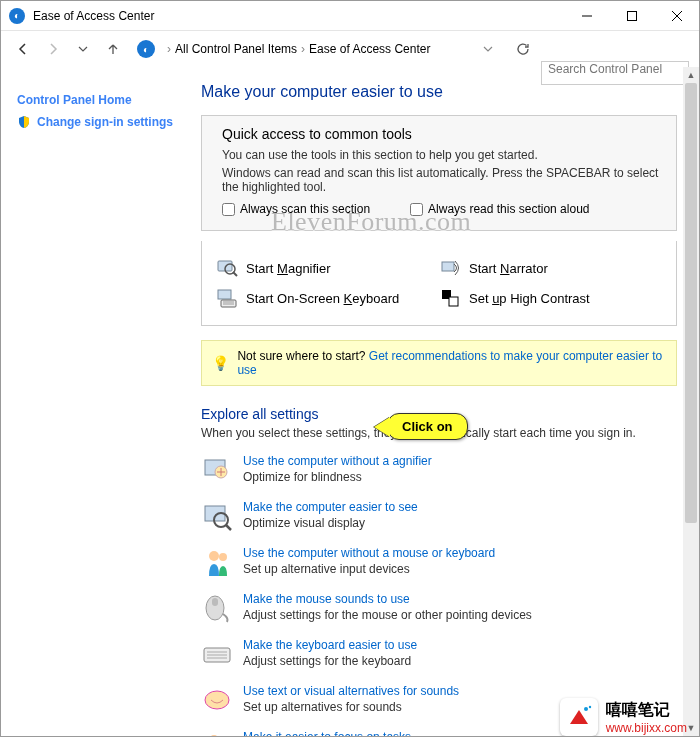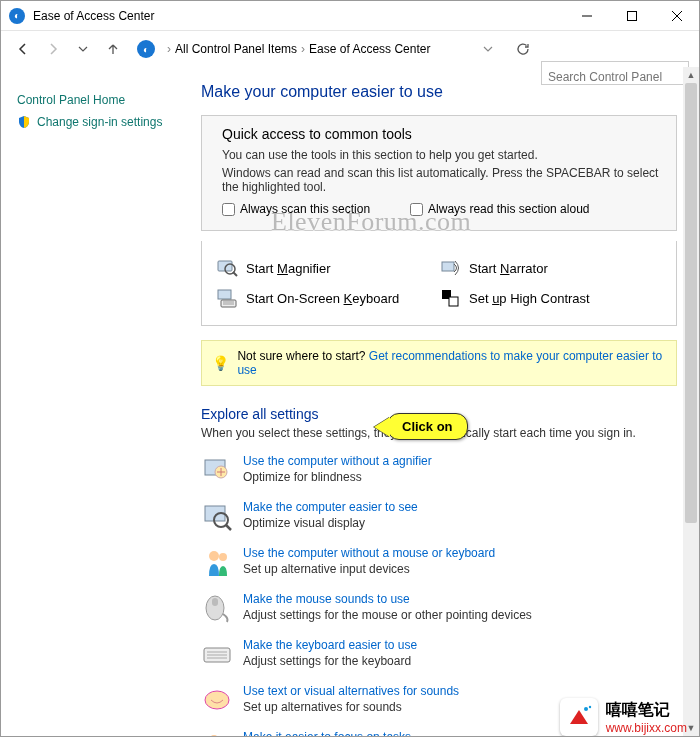--- a/index.html
+++ b/index.html
@@ -11,26 +11,26 @@
 .winbtn { width: 45px; height: 30px; display: flex; align-items: center; justify-content: center; color: #000; cursor: default; }
 .navbar { height: 36px; display: flex; align-items: center; padding: 0 10px; gap: 6px; }
 .navbtn { width: 24px; height: 24px; display: flex; align-items: center; justify-content: center; color: #555; cursor: default; }
 .navbtn.disabled { color: #bbb; }
 .addr-icon { width: 18px; height: 18px; background: #1976d2; border-radius: 50%; display: flex; align-items: center; justify-content: center; color: #fff; font-size: 10px; margin-left: 6px; }
 .breadcrumb { flex: 1; display: flex; align-items: center; gap: 4px; padding: 0 6px; height: 24px; }
 .bc-item { color: #000; cursor: default; }
 .bc-sep { color: #888; }
 .bc-drop { color: #888; margin-left: auto; margin-right: 6px; }
 .refresh { width: 24px; }
-.searchbox { width: 148px; height: 24px; border: 1px solid #ccc; display: flex; align-items: flex-end; padding: 0 6px; color: #888; margin-top: 48px; }
+.searchbox { width: 148px; height: 24px; border: 1px solid #ccc; display: flex; align-items: flex-start; padding: 0 6px; color: #888; margin-top: 48px; }
 .searchbox input { border: none; outline: none; flex: 1; font-size: 12px; color: #888; background: transparent; }
 .searchbox .sicon { color: #888; }
 .body { display: flex; height: calc(100% - 66px); }
 .sidebar { width: 190px; padding: 18px 10px 10px 16px; }
-.sidelink { color: #0f766e; cursor: pointer; margin: 8px 0; display: flex; align-items: center; gap: 6px; }
+.sidelink { color: #3b82f6; cursor: pointer; margin: 8px 0; display: flex; align-items: center; gap: 6px; font-weight: bold; }
 .sidelink.home { font-size: 12px; }
 .shield { width: 14px; height: 14px; }
 .content { flex: 1; padding: 16px 22px 10px 10px; overflow-y: auto; position: relative; }
 .h1 { color: #003399; font-size: 16px; font-weight: normal; margin-bottom: 14px; }
 .panel { border: 1px solid #ccc; background: #f7f7f7; padding: 10px 14px 14px 20px; margin-bottom: 10px; }
 .ptitle { font-size: 14px; color: #000; margin-bottom: 6px; }
 .ptext { color: #333; margin-bottom: 4px; font-size: 12px; }
 .chkrow { display: flex; gap: 40px; margin-top: 8px; }
 .chk { display: flex; align-items: center; gap: 5px; }
 .chk input { width: 13px; height: 13px; }

